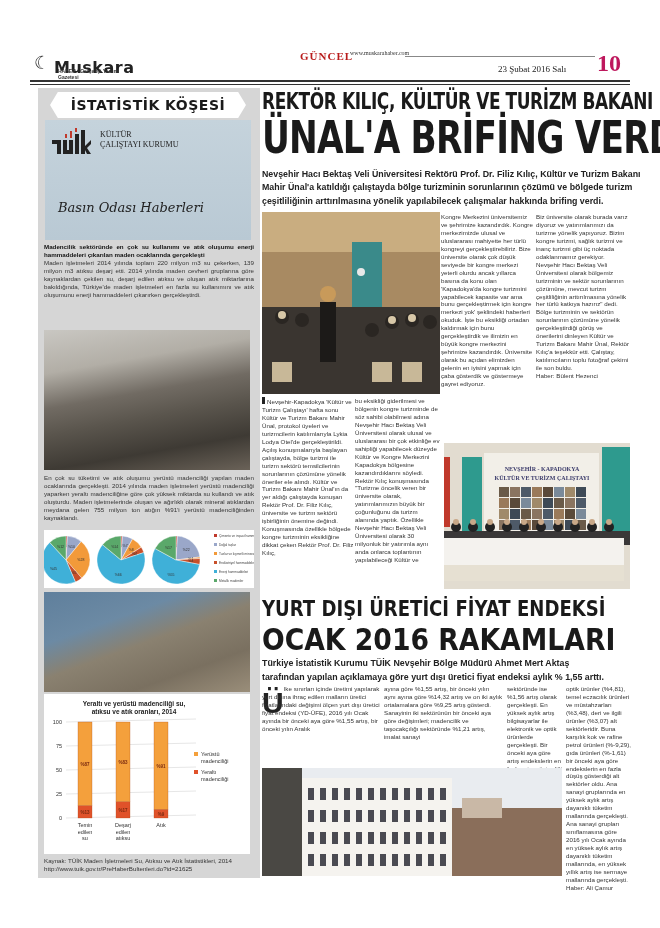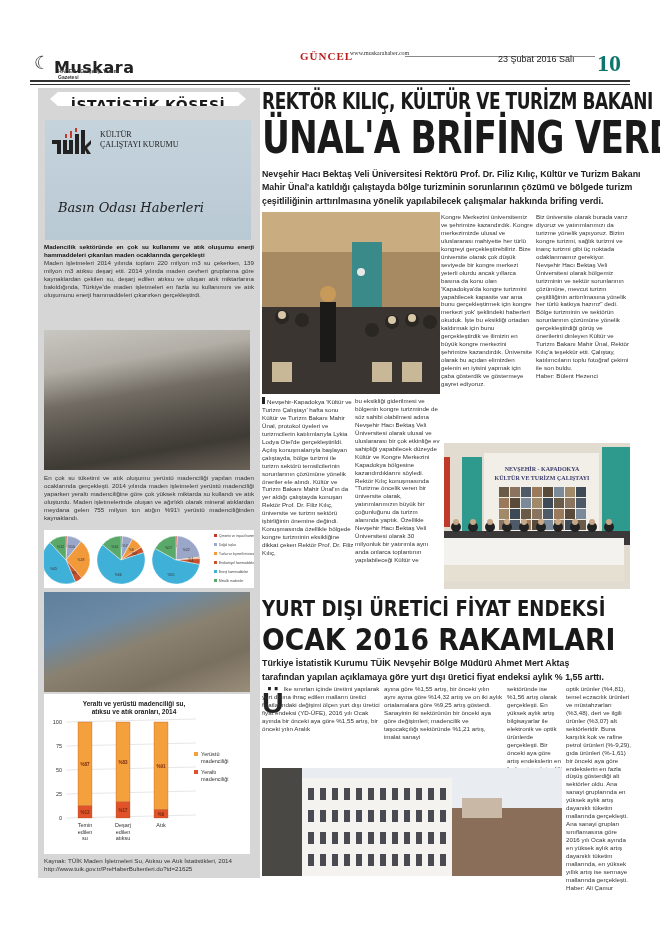--- a/index.html
+++ b/index.html
@@ -8,27 +8,27 @@
 .abs{position:absolute}
 
 #hdr{left:30px;top:46px;width:600px;height:38px}
 #logo{left:4px;top:2px;width:100px;height:30px}
 #logo .mark{position:absolute;left:0;top:4px;font-size:18px;color:#333}
 #logo .name{position:absolute;left:20px;top:10px;font-family:"DejaVu Sans",sans-serif;font-weight:bold;font-size:16px;color:#222;letter-spacing:.5px}
 #logo .sub{position:absolute;left:24px;top:20px;font-size:5px;color:#333;font-weight:bold}
 #guncel{left:270px;top:4px;font-family:Liberation Serif, serif;font-weight:bold;font-size:11px;letter-spacing:1px;color:#b91c1c}
 #site{left:297px;top:4px;font-family:"Liberation Serif",serif;font-size:6px;color:#333}
 #hline{left:350px;top:10px;width:210px;height:1px;background:#888}
-#date{left:468px;top:8px;font-family:Liberation Sans, sans-serif;font-size:9px;color:#222}
-#pageno{left:567px;top:4px;font-family:"Liberation Serif",serif;font-weight:bold;font-size:24px;color:#0f766e}
+#date{left:468px;top:18px;font-family:Liberation Serif, serif;font-size:9px;color:#222}
+#pageno{left:567px;top:4px;font-family:"Liberation Serif",serif;font-weight:bold;font-size:24px;color:#be185d}
 #rule1{left:30px;top:80px;width:600px;height:2px;background:#333}
 #rule2{left:30px;top:84px;width:600px;height:1px;background:#333}
 
 #side{left:38px;top:88px;width:222px;height:790px;background:#d6d6d6}
-#side-title{left:50px;top:92px;width:196px;height:14px;background:#fff;clip-path:polygon(4% 0,96% 0,100% 50%,96% 100%,4% 100%,0 50%);text-align:center;font-family:"DejaVu Sans",sans-serif;font-weight:bold;font-size:14px;line-height:26px;color:#1a1a1a;letter-spacing:.5px}
+#side-title{left:50px;top:92px;width:196px;height:26px;background:#fff;clip-path:polygon(4% 0,96% 0,100% 50%,96% 100%,4% 100%,0 50%);text-align:center;font-family:"DejaVu Sans",sans-serif;font-weight:bold;font-size:14px;line-height:26px;color:#1a1a1a;letter-spacing:.5px}
 #tuik-box{left:45px;top:120px;width:206px;height:120px;background:linear-gradient(180deg,#c5d3dc,#b9c9d4)}
 #tuik-logo{left:52px;top:128px;width:40px;height:28px}
 #tuik-name{left:100px;top:130px;font-family:"Liberation Serif",serif;font-size:8px;line-height:10px;color:#222}
 #basin{left:58px;top:200px;font-family:"DejaVu Serif",serif;font-style:italic;font-size:13px;color:#222}
 .stext{font-size:6.2px;line-height:8px;color:#333;text-align:justify}
 .stext b{color:#111}
 #s-p1{left:44px;top:243px;width:210px}
 #photo1{left:44px;top:330px;width:206px;height:140px;background:linear-gradient(170deg,#c9c7c2 0%,#b2aea6 25%,#716b63 45%,#5a554d 60%,#3e3a34 80%,#6a6258 100%)}
 #s-p2{left:44px;top:474px;width:210px}
 #pies{left:44px;top:530px;width:210px;height:58px;background:#fff}

